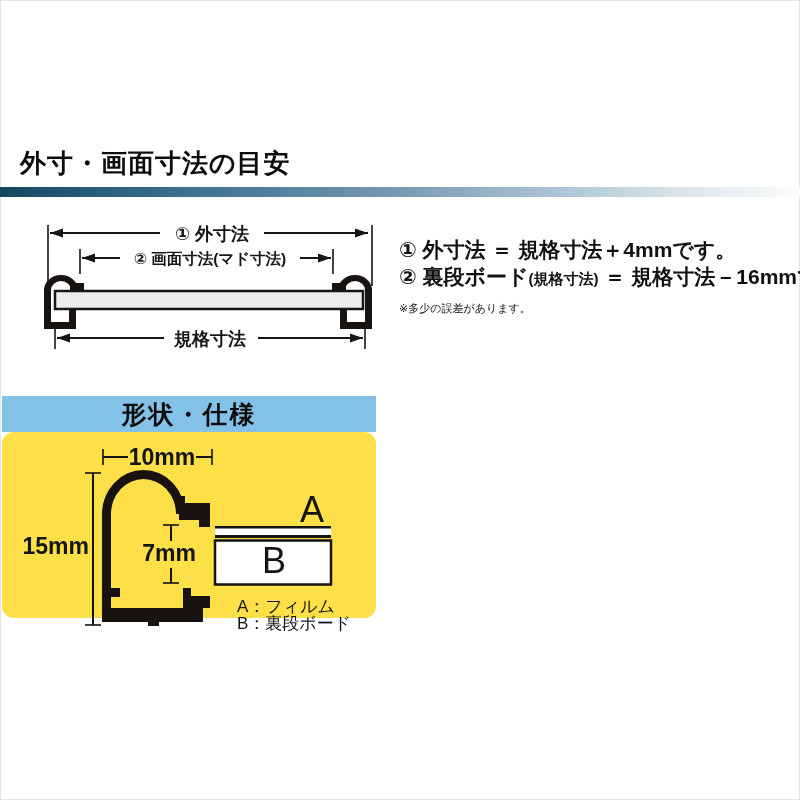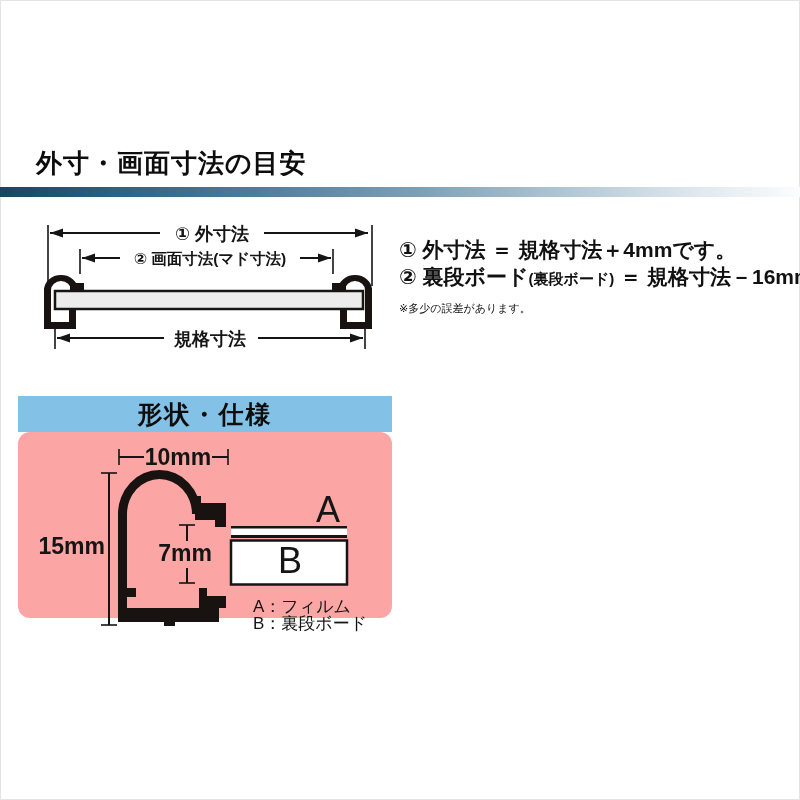--- a/index.html
+++ b/index.html
@@ -3,41 +3,41 @@
 <meta charset="utf-8">
 <style>
   html,body{margin:0;padding:0;}
   body{
     width:800px;height:800px;position:relative;background:#ffffff;overflow:hidden;
     font-family:"Liberation Sans","DejaVu Sans",sans-serif;color:#111;
   }
   .frame-edge{position:absolute;inset:0;box-shadow:inset 0 0 0 1px #e3e3e3;pointer-events:none;}
 
   .page-title{
-    position:absolute;left:36px;top:146px;font-size:26px;font-weight:bold;
+    position:absolute;left:20px;top:146px;font-size:26px;font-weight:bold;
     letter-spacing:1px;color:#0d0d0d;white-space:nowrap;
   }
   .title-bar{
     position:absolute;left:0;top:187px;width:800px;height:10px;
     background:linear-gradient(90deg,#17465f 0%,#2c6182 14%,#507c9b 32%,#7c9fb5 52%,#b4c9d6 72%,#e2eaef 88%,#fbfcfd 100%);
   }
 
   .notes{
     position:absolute;left:399px;top:236px;width:398px;line-height:27px;white-space:nowrap;
   }
   .note-main{font-size:21px;font-weight:bold;}
   .note-small-paren{font-size:15px;font-weight:bold;}
   .note-footnote{font-size:11px;font-weight:normal;margin-top:3px;}
 
-  .spec-panel{position:absolute;left:18px;top:396px;width:374px;height:238px;}
+  .spec-panel{position:absolute;left:2px;top:396px;width:374px;height:238px;}
   .spec-panel-header{
     width:100%;height:36px;background:#84c1e6;display:flex;align-items:center;justify-content:center;
     font-size:25px;font-weight:bold;letter-spacing:2px;color:#0d0d0d;
   }
-  .spec-panel-body{width:100%;height:186px;background:#fca5a5;position:relative;border-radius:12px;}
+  .spec-panel-body{width:100%;height:186px;background:#fde047;position:relative;border-radius:12px;}
   .spec-panel-body svg{display:block;}
 
   svg text{font-family:"Liberation Sans","DejaVu Sans",sans-serif;}
   .dim-label{font-weight:bold;fill:#151515;}
   .dim-line{stroke:#151515;stroke-width:2;}
   .ext-line{stroke:#151515;stroke-width:1.6;}
   .arrhead{fill:#151515;}
   .black-part{fill:#181210;}
 </style>
 </head>
@@ -95,21 +95,21 @@
     <line class="dim-line" x1="37" y1="126" x2="144" y2="126"></line>
     <line class="dim-line" x1="238" y1="126" x2="343" y2="126"></line>
     <polygon class="arrhead" points="37,126 50,121.5 50,130.5"></polygon>
     <polygon class="arrhead" points="343,126 330,121.5 330,130.5"></polygon>
     <text class="dim-label" x="190" y="133" font-size="18" text-anchor="middle">規格寸法</text>
   </g>
 </svg>
 
 <div class="notes">
   <div class="note-main">① 外寸法 ＝ 規格寸法＋4mmです。</div>
-  <div class="note-main"><span>② 裏段ボード</span><span class="note-small-paren">(裏段ボード)</span><span> ＝ 規格寸法－16mmです。</span></div>
+  <div class="note-main"><span>② 裏段ボード</span><span class="note-small-paren">(規格寸法)</span><span> ＝ 規格寸法－16mmです。</span></div>
   <div class="note-footnote">※多少の誤差があります。</div>
 </div>
 
 <div class="spec-panel">
   <div class="spec-panel-header">
     <span>形状・仕様</span>
   </div>
   <div class="spec-panel-body">
     <svg width="374" height="202" viewBox="0 0 374 202">
 

